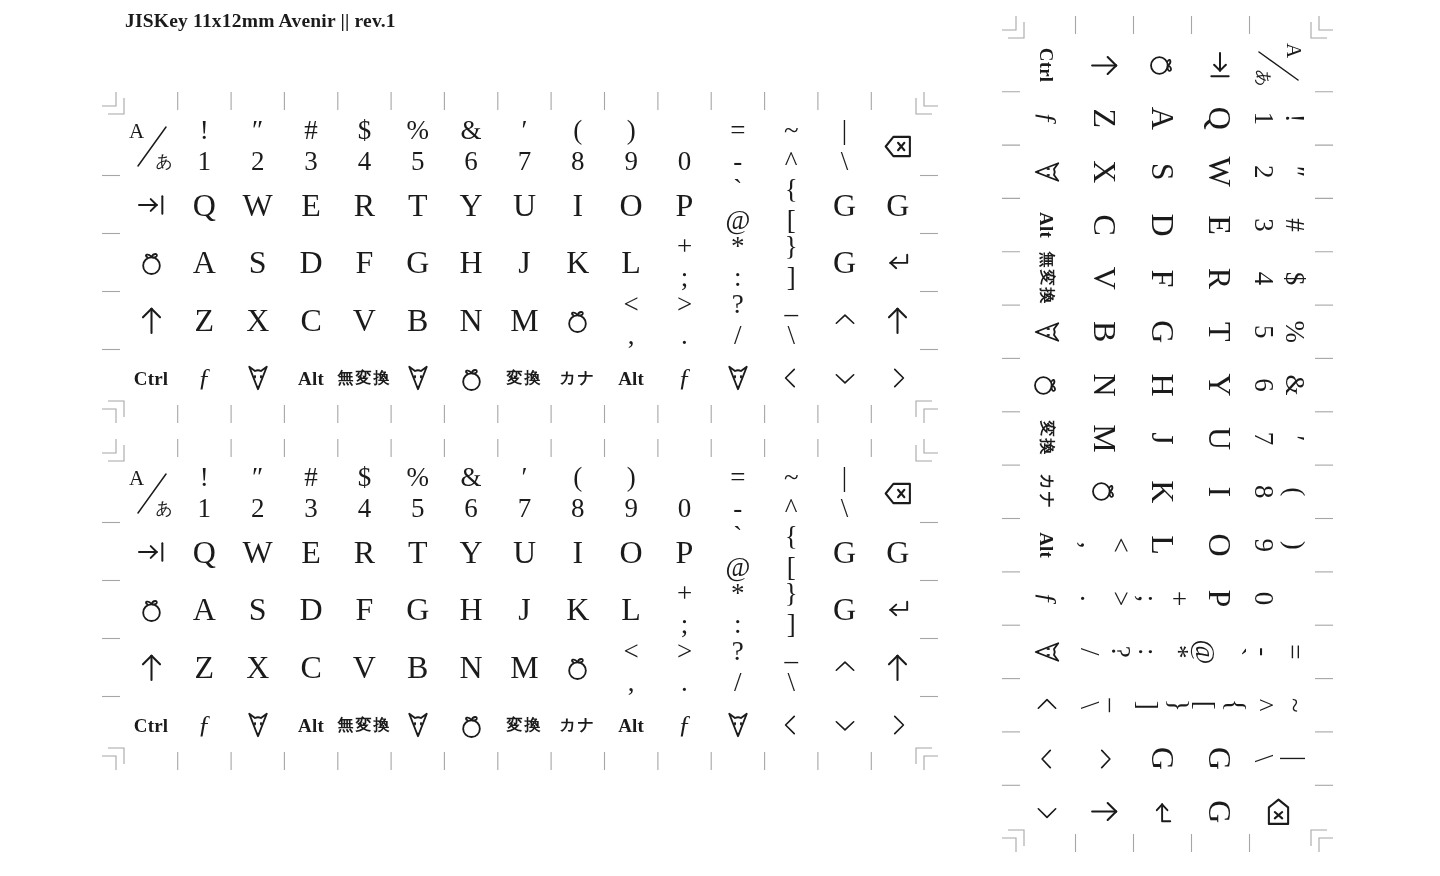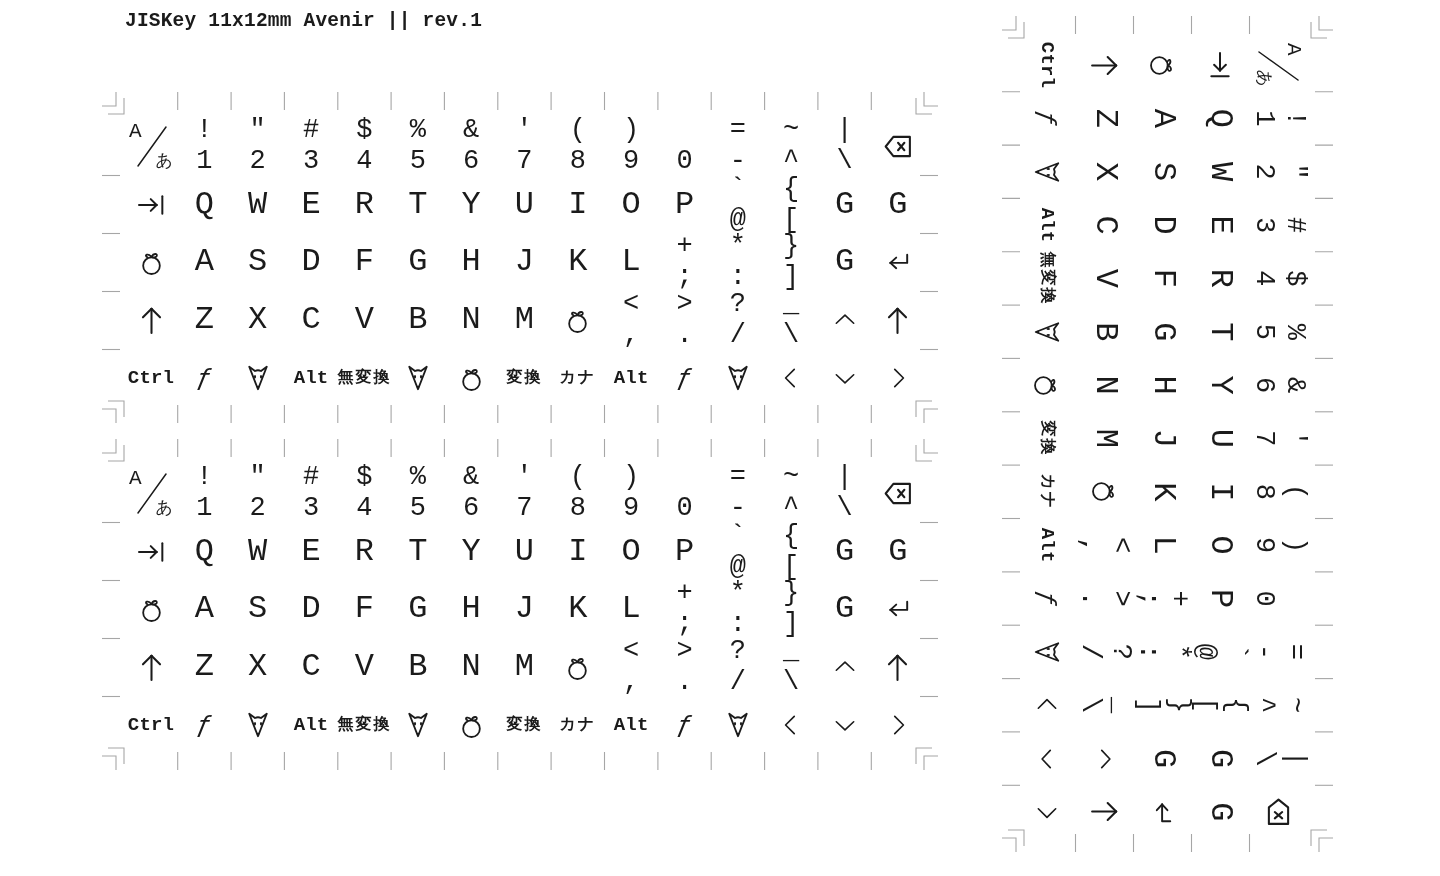--- a/index.html
+++ b/index.html
@@ -1,18 +1,18 @@
 <!DOCTYPE html>
 <html><head>
 <meta charset="utf-8">
 <style>
   html,body{margin:0;padding:0;background:#fff;}
   #sheet{
     position:relative;width:1440px;height:876px;background:#ffffff;overflow:hidden;
-    font-family:Liberation Mono, monospace;color:#1b1b1b;
+    font-family:Liberation Serif, serif;color:#1b1b1b;
   }
   .title{
     position:absolute;left:125px;top:10px;font-size:19.5px;font-weight:600;
     letter-spacing:.2px;white-space:nowrap;
   }
   .kb-block{position:absolute;width:840px;height:335px;}
   #block-top{left:100px;top:90px;}
   #block-bottom{left:100px;top:437px;}
   #block-rot{left:1335px;top:14px;transform:rotate(90deg);transform-origin:0 0;}
   .marks{position:absolute;left:0;top:0;}

